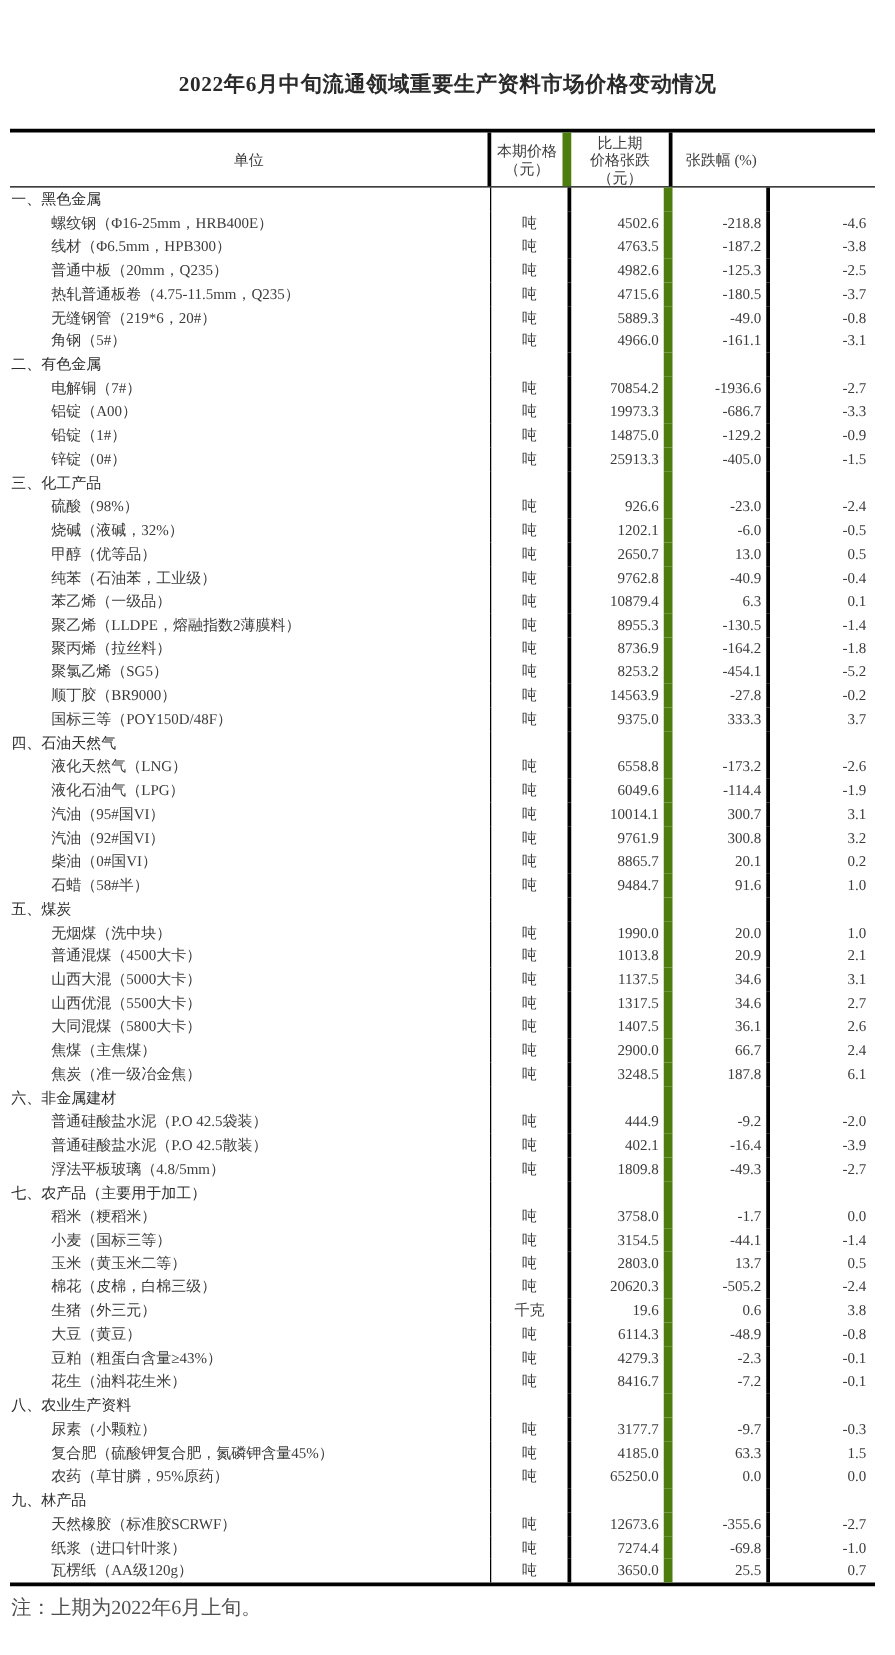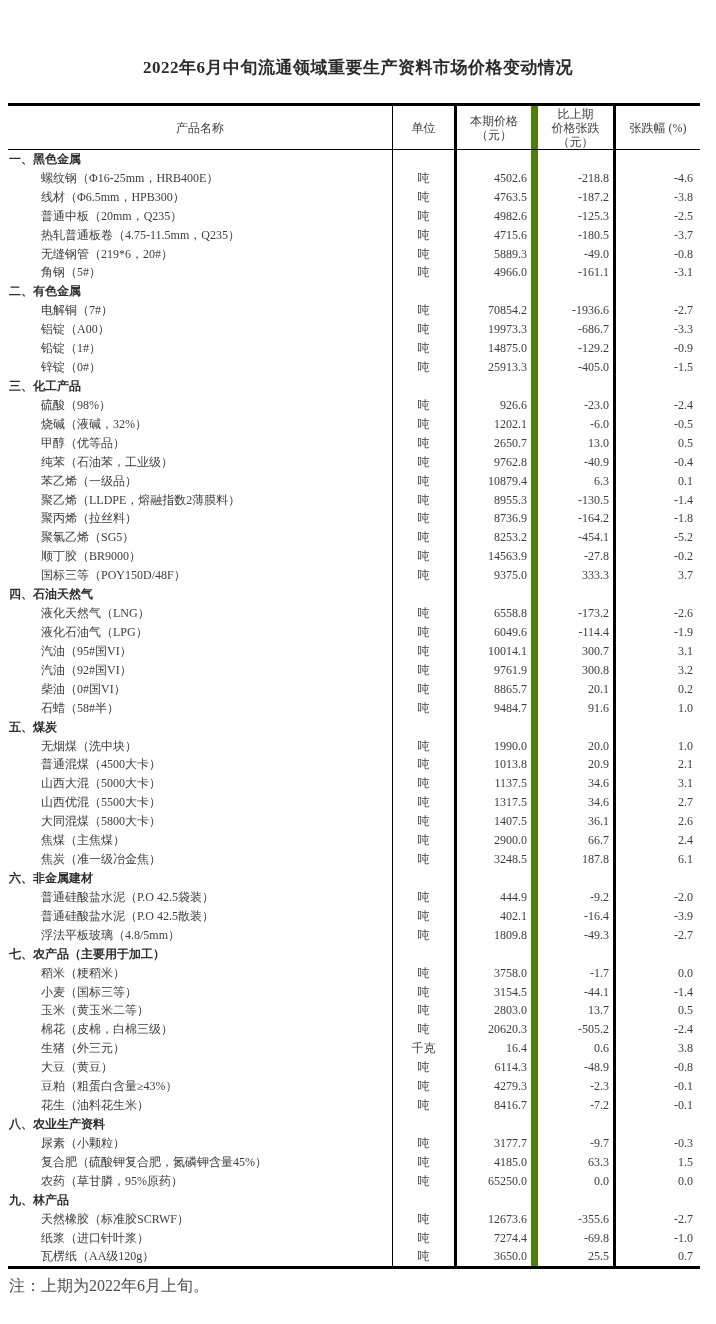--- a/index.html
+++ b/index.html
@@ -41,35 +41,34 @@
     display: grid;
     grid-template-columns: 385px 64px 81px 78px 84px;
     height: 18.93px;
   }
   .cell { display: flex; align-items: center; font-size: 12px; overflow: hidden; white-space: nowrap; }
   .c1 { border-right: 1px solid #000; }
   .c2 { border-right: 3px solid #000; }
   .c3 { border-right: 7px solid #4d7c0f; }
   .c4 { border-right: 3px solid #000; }
   .cell-name { padding-left: 33px; }
-  .cell-section { padding-left: 1px; font-weight: 700; color: #2d2d2d; }
+  .cell-section { padding-left: 1px; font-weight: 400; color: #2d2d2d; }
   .cell-unit { justify-content: center; }
   .cell-num { justify-content: flex-end; padding-right: 4px; font-variant-numeric: tabular-nums; }
   .pct { padding-right: 7px; }
   .footnote { margin: 7px 0 0 9px; font-size: 16px; color: #4f4f4f; }
 </style>
 </head>
 <body>
 
 <div class="page">
   <h1 class="title">2022年6月中旬流通领域重要生产资料市场价格变动情况</h1>
 
   <div class="table">
     <div class="thead">
-      <div class="th c1">产品名称</div>
       <div class="th c2">单位</div>
       <div class="th c3">
         <div>本期价格</div>
         <div>（元）</div>
       </div>
       <div class="th c4">
         <div>比上期</div>
         <div>价格张跌</div>
         <div>（元）</div>
       </div>
@@ -401,21 +400,21 @@
         <div class="trow">
           <div class="cell c1 cell-name">棉花（皮棉，白棉三级）</div>
           <div class="cell c2 cell-unit">吨</div>
           <div class="cell c3 cell-num">20620.3</div>
           <div class="cell c4 cell-num">-505.2</div>
           <div class="cell cell-num pct">-2.4</div>
         </div>
         <div class="trow">
           <div class="cell c1 cell-name">生猪（外三元）</div>
           <div class="cell c2 cell-unit">千克</div>
-          <div class="cell c3 cell-num">16.4</div>
+          <div class="cell c3 cell-num">19.6</div>
           <div class="cell c4 cell-num">0.6</div>
           <div class="cell cell-num pct">3.8</div>
         </div>
         <div class="trow">
           <div class="cell c1 cell-name">大豆（黄豆）</div>
           <div class="cell c2 cell-unit">吨</div>
           <div class="cell c3 cell-num">6114.3</div>
           <div class="cell c4 cell-num">-48.9</div>
           <div class="cell cell-num pct">-0.8</div>
         </div>

